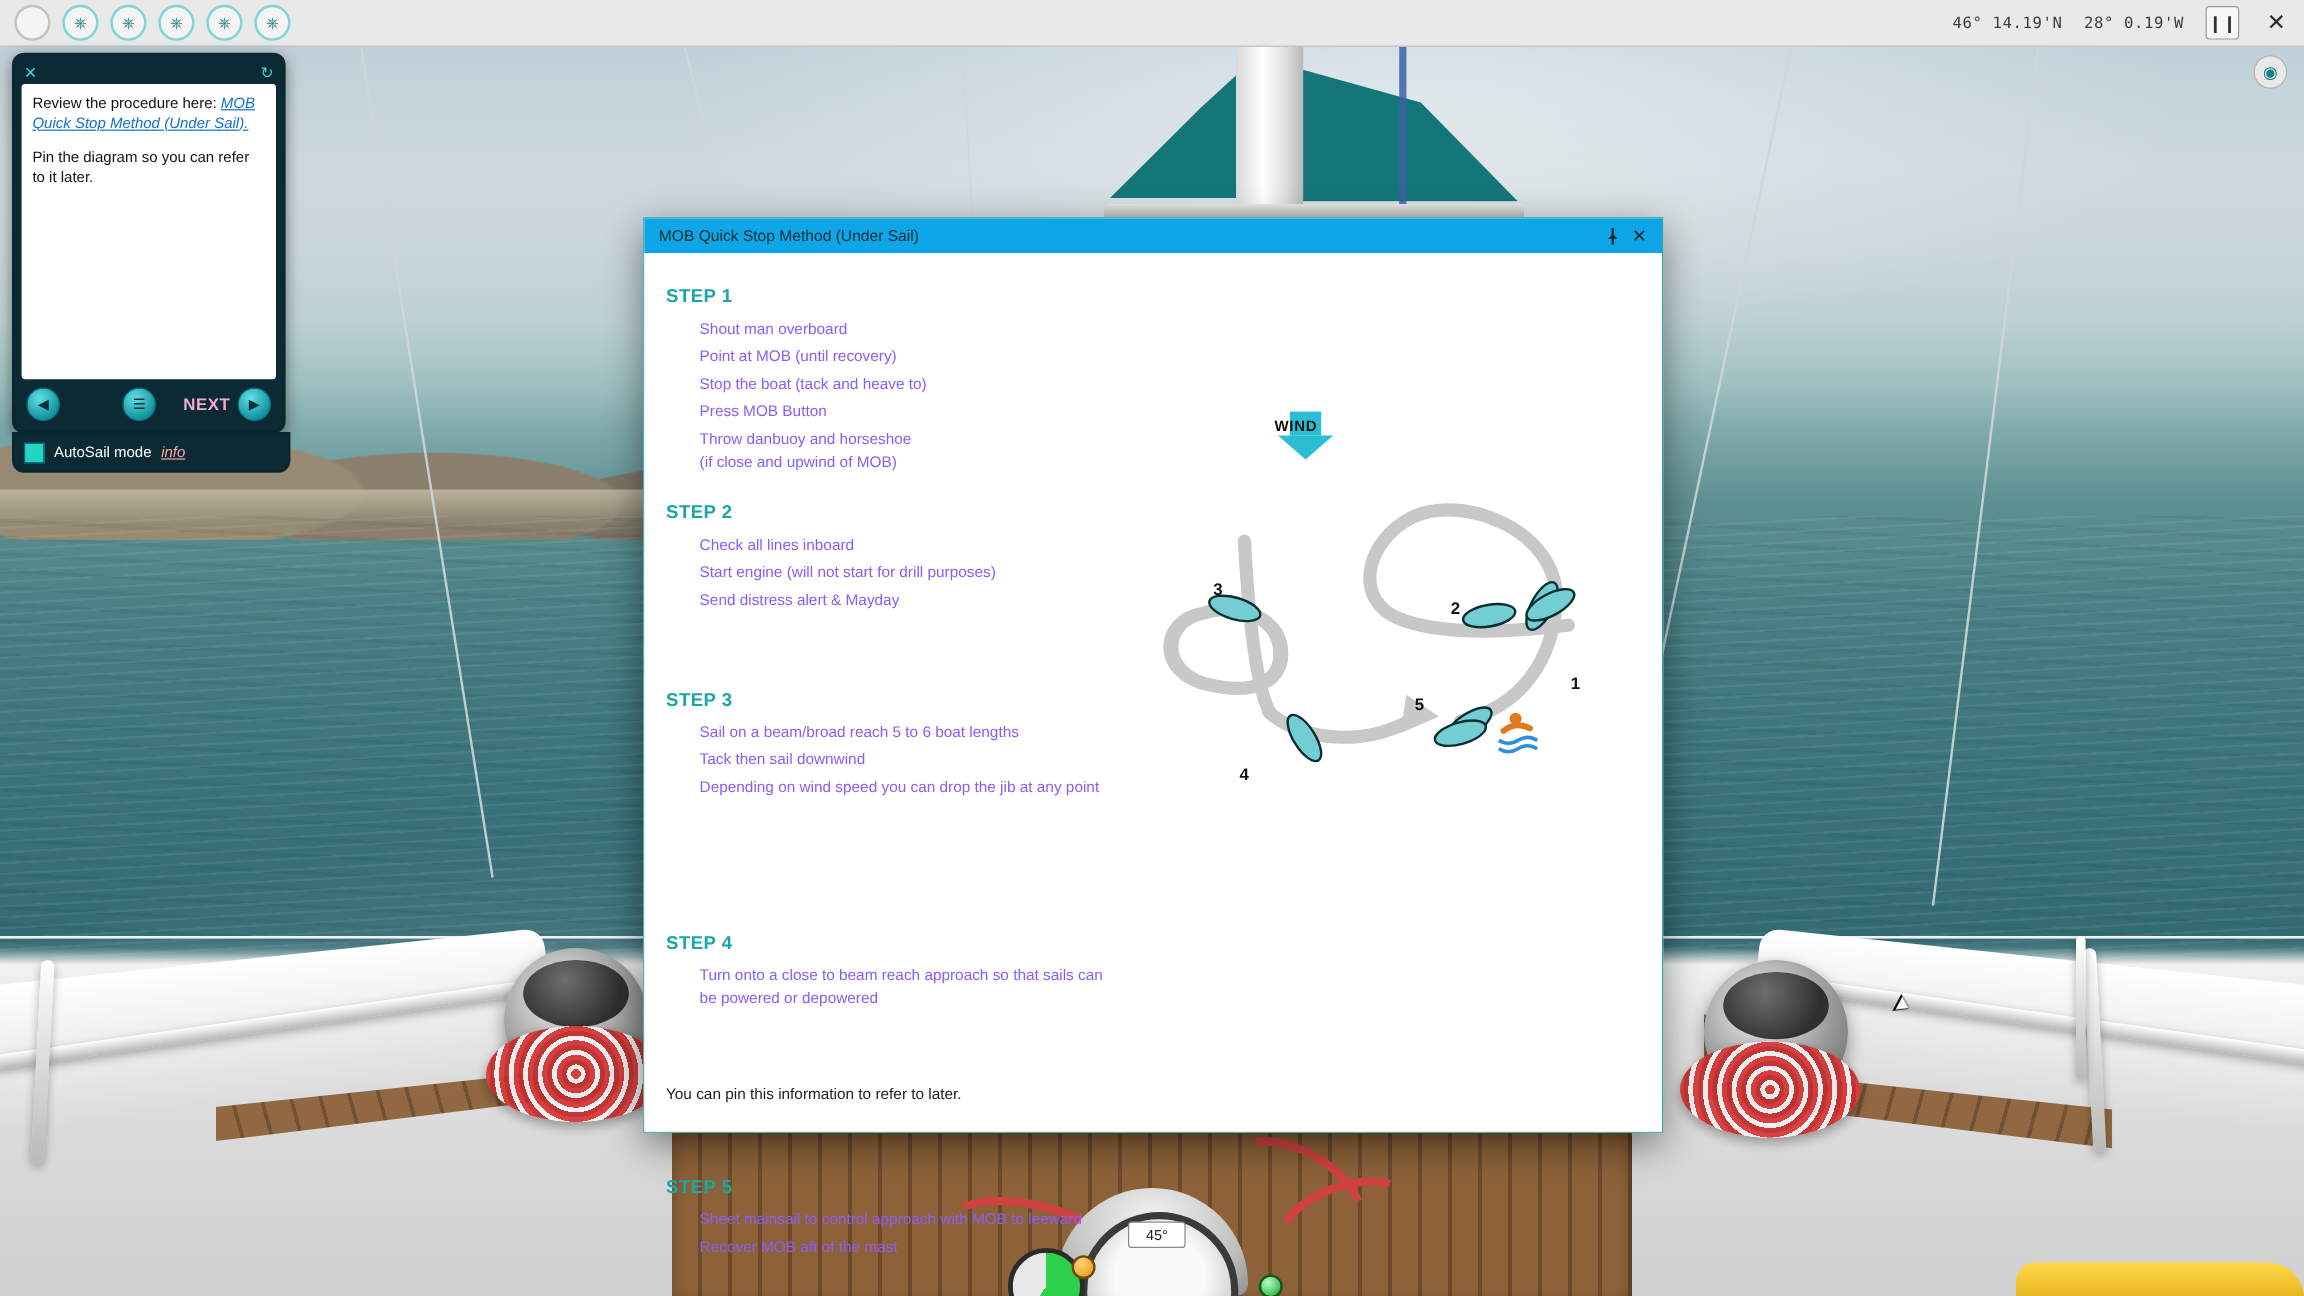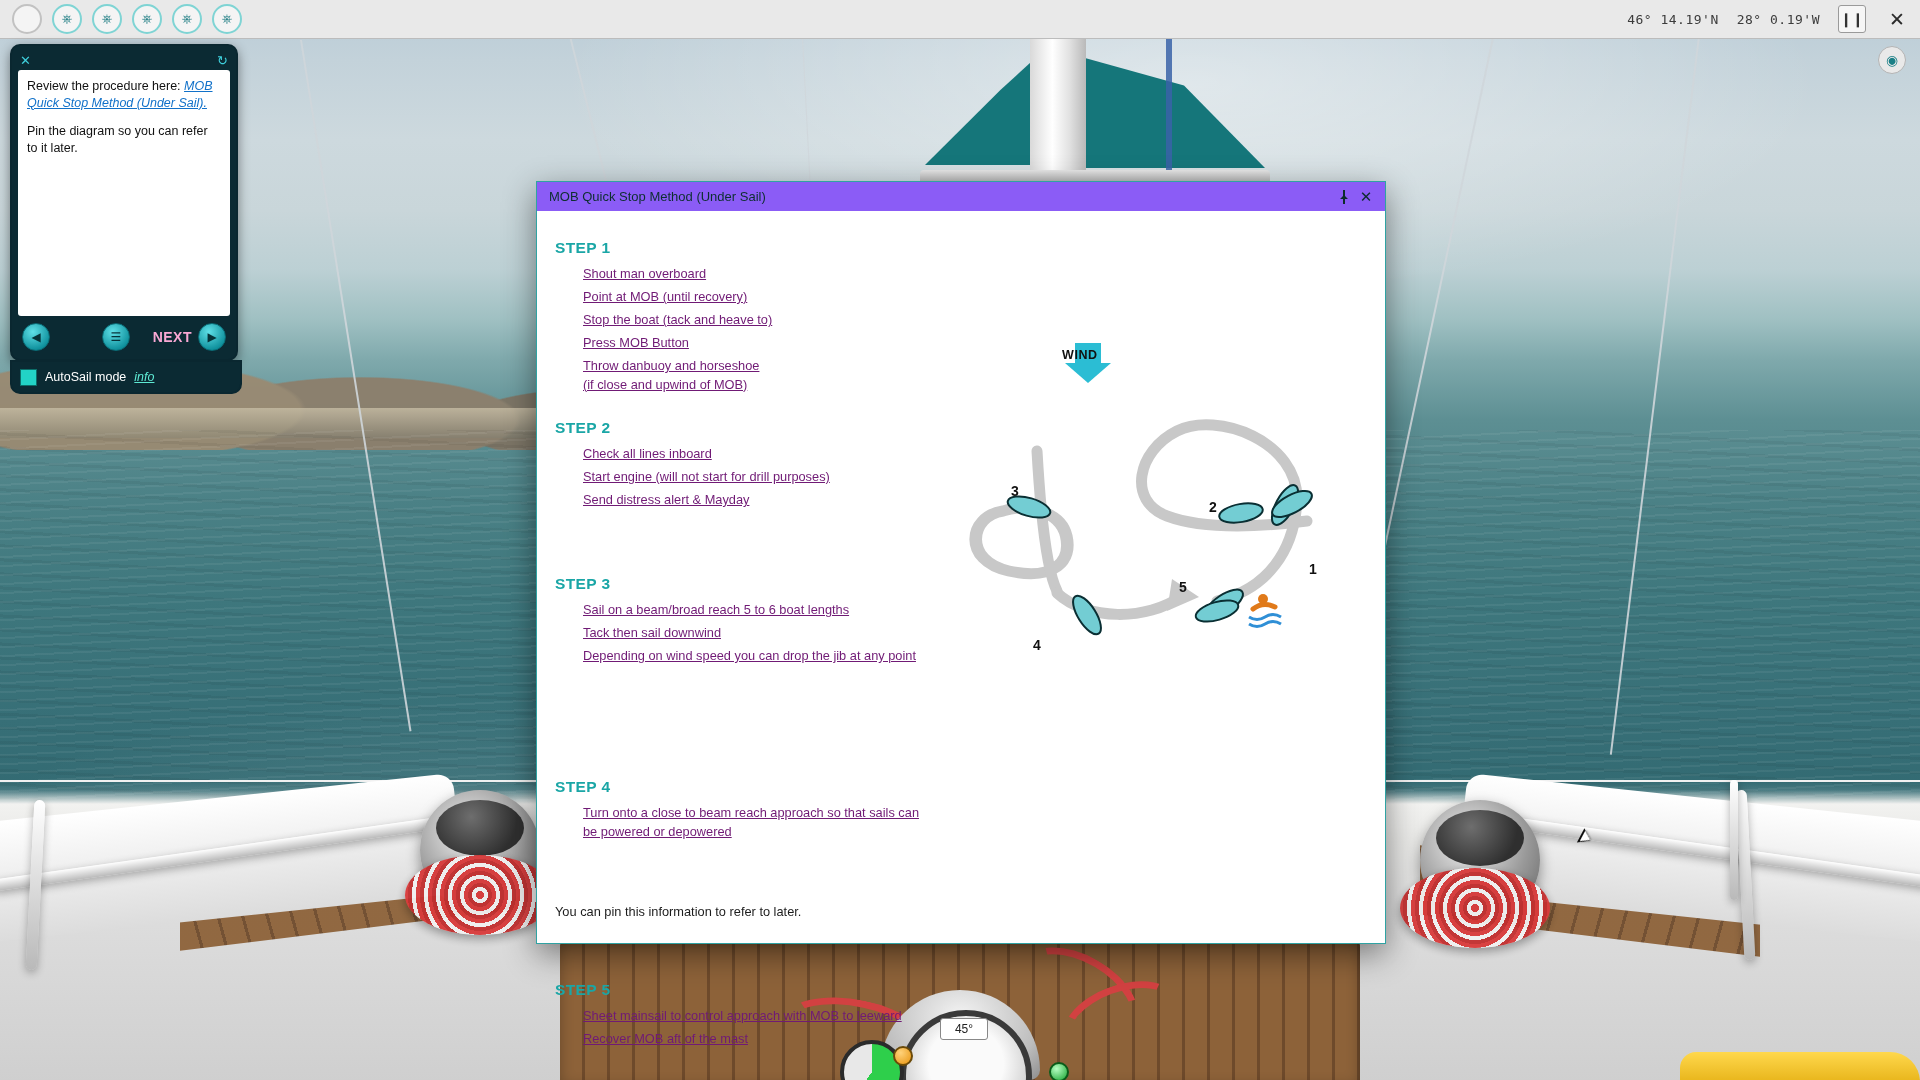--- a/index.html
+++ b/index.html
@@ -263,50 +263,50 @@
     position: absolute; left: 10px; top: 360px; width: 212px; height: 30px;
     background: #0b2a33; border: 2px solid #0a2730;
     border-radius: 0 0 10px 10px;
     display: flex; align-items: center; gap: 8px;
     padding: 0 8px;
   }
   .autosail-chip {
     width: 15px; height: 15px; background: #22d3c6; border: 1px solid #0c6d68;
   }
   .autosail-label { color: #ffffff; font-size: 12.5px; }
-  .autosail-info { color: #5eead4; font-size: 12.5px; font-style: italic; text-decoration: underline; }
+  .autosail-info { color: #fca5a5; font-size: 12.5px; font-style: italic; text-decoration: underline; }
 
   
   .modal {
     position: absolute; left: 536px; top: 181px; width: 848px; height: 761px;
     background: #ffffff;
     border: 1px solid #2fa3a3;
     box-shadow: 0 10px 30px rgba(0,0,0,.45);
     display: flex; flex-direction: column;
   }
   .modal-title {
-    height: 29px; background: #8b5cf6;
+    height: 29px; background: #0ea5e9;
     display: flex; align-items: center;
     padding: 0 8px 0 12px;
     color: #0d2f2f; font-size: 13px;
   }
   .modal-title .spacer { margin-left: auto; }
   .title-btn {
     width: 22px; height: 22px; display: flex; align-items: center; justify-content: center;
     color: #0c2c2c; font-size: 15px;
   }
   .modal-body { position: relative; flex: 1; background: #fff; }
 
   .step-h {
     position: absolute; left: 18px;
     color: #1aa6a6; font-size: 15.5px; font-weight: bold; letter-spacing: .4px;
   }
   .step-line {
     position: absolute; left: 46px;
-    color: #701a75; font-size: 12.8px; line-height: 1.45; text-decoration: underline;
+    color: #8b5cf6; font-size: 12.8px; line-height: 1.45;
   }
   .modal-foot {
     position: absolute; left: 18px; bottom: 24px;
     font-size: 12.8px; color: #1c1c1c;
   }
 
   
   .diagram { position: absolute; left: 430px; top: 110px; width: 400px; height: 420px; }
   .wind-label {
     position: absolute; left: 95px; top: 0; color: #111; font-size: 12.5px; font-weight: bold;

